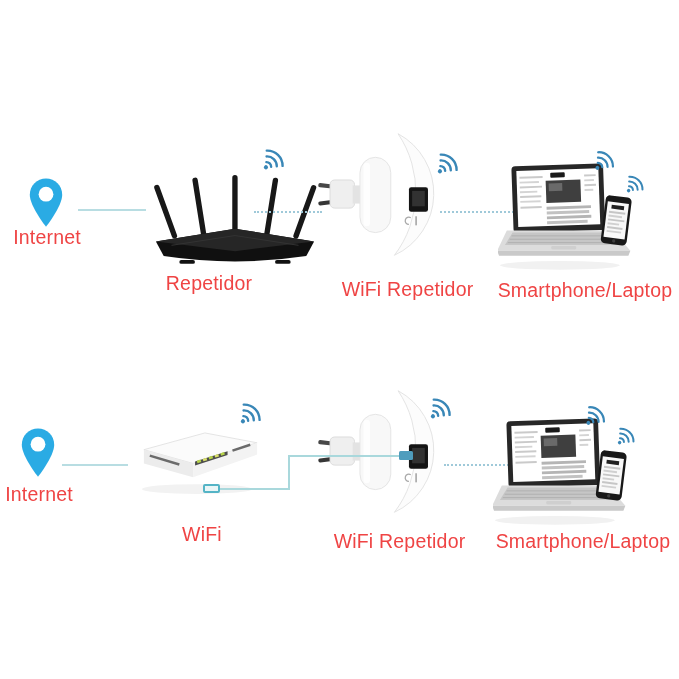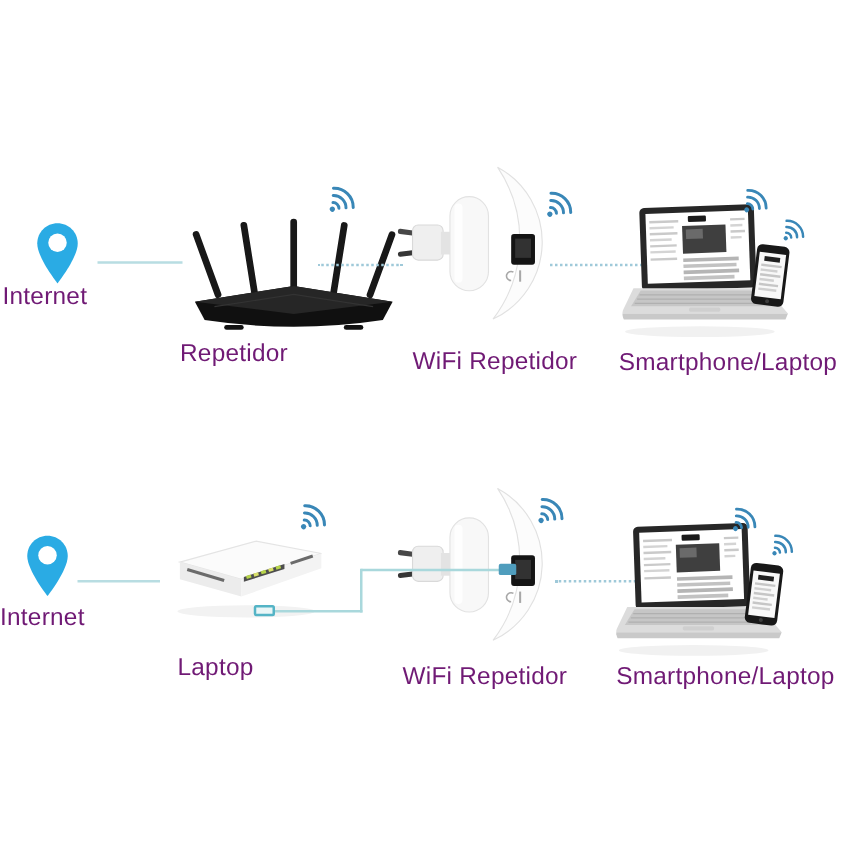--- a/index.html
+++ b/index.html
@@ -2,22 +2,22 @@
 <html><head>
 <meta charset="utf-8">
 <style>
   html,body{margin:0;padding:0;background:#ffffff;}
   .canvas{
     position:relative;width:679px;height:679px;background:#ffffff;overflow:hidden;
     font-family:"Liberation Sans",sans-serif;
   }
   .abs{position:absolute;}
   .label{
-    position:absolute;text-align:left;font-size:19.5px;line-height:1.05;
-    color:#701a75;letter-spacing:0.2px;white-space:nowrap;
+    position:absolute;text-align:center;font-size:19.5px;line-height:1.05;
+    color:#ef4444;letter-spacing:0.2px;white-space:nowrap;
   }
   .sline{position:absolute;height:0;border-top:2px solid #b8dde2;}
   .dline{position:absolute;height:0;border-top:2px dotted #9fc9d9;}
   .cline{position:absolute;background:#a9d8dc;}
   .conn-out{position:absolute;border:2px solid #54b4c6;background:#eaf6f7;border-radius:2px;}
   .conn-solid{position:absolute;background:#4f9dbd;border-radius:1.5px;}
   .wifi{position:absolute;transform:rotate(44deg);}.z2{z-index:2}.z3{z-index:3}.z4{z-index:4}
   svg{display:block;}
 </style>
 </head>
@@ -192,21 +192,21 @@
     <div class="wifi" style="left:235px;top:399px;">
       <svg viewBox="0 0 30 30" width="30" height="30">
         <g fill="none" stroke="#3987b7" stroke-width="2.4" stroke-linecap="round">
           <path d="M4 12.6 a 15.2 15.2 0 0 1 22 0"></path>
           <path d="M7.9 16.9 a 9.8 9.8 0 0 1 14.2 0"></path>
           <path d="M11.7 21.1 a 4.6 4.6 0 0 1 6.6 0"></path>
         </g>
         <circle cx="15" cy="25.2" r="2.1" fill="#3987b7"></circle>
       </svg>
     </div>
-    <div class="label" style="left:142px;top:524px;width:120px;">Laptop</div>
+    <div class="label" style="left:142px;top:524px;width:120px;">WiFi</div>
 
     <div class="conn-out z3" style="left:203px;top:484px;width:13px;height:5px;"></div>
     <div class="cline z3" style="left:220px;top:488px;width:70px;height:2px;"></div>
     <div class="cline z3" style="left:288px;top:455px;width:2px;height:35px;"></div>
     <div class="cline z3" style="left:289px;top:455px;width:114px;height:2px;"></div>
     <div class="conn-solid z4" style="left:399px;top:451px;width:14px;height:9px;"></div>
 
     <div class="abs z2" style="left:318px;top:388px;width:122px;height:127px;">
       <svg viewBox="0 0 134 140" width="122" height="127">
         <rect x="0" y="59" width="15" height="4.5" rx="2" fill="#474747" transform="rotate(7 15 61)"></rect>

